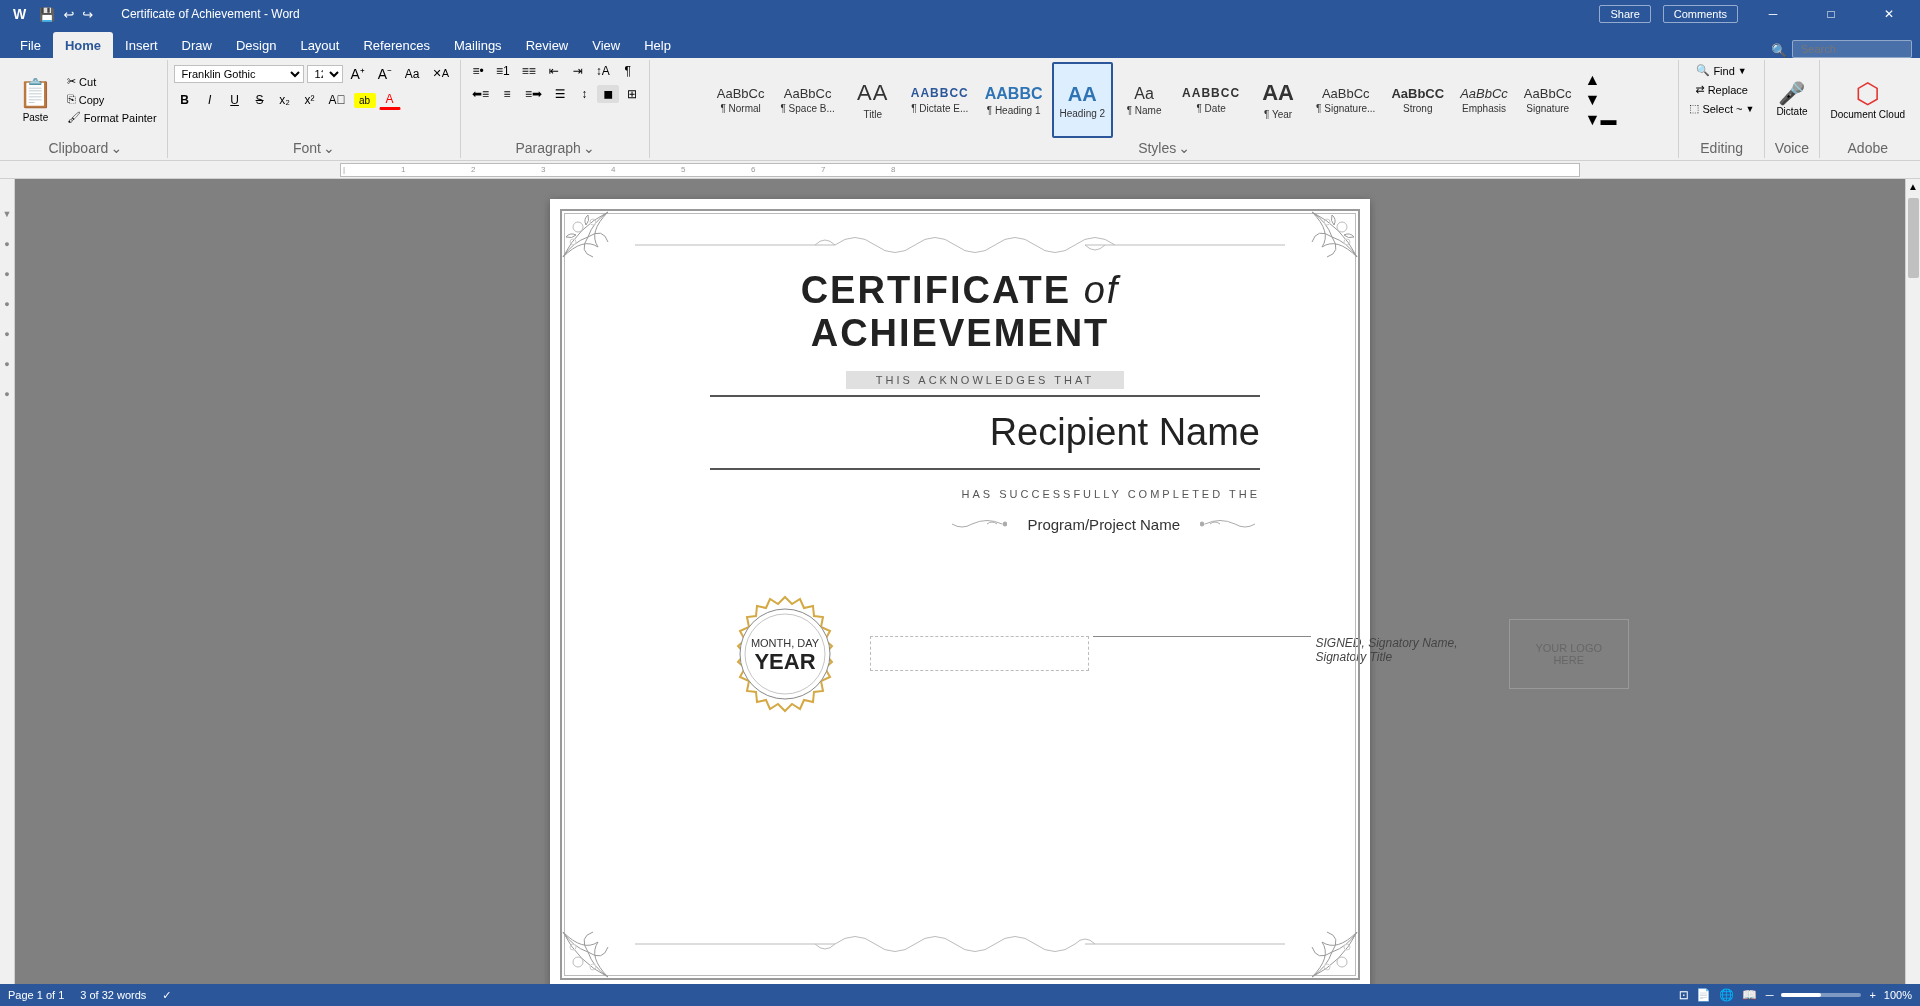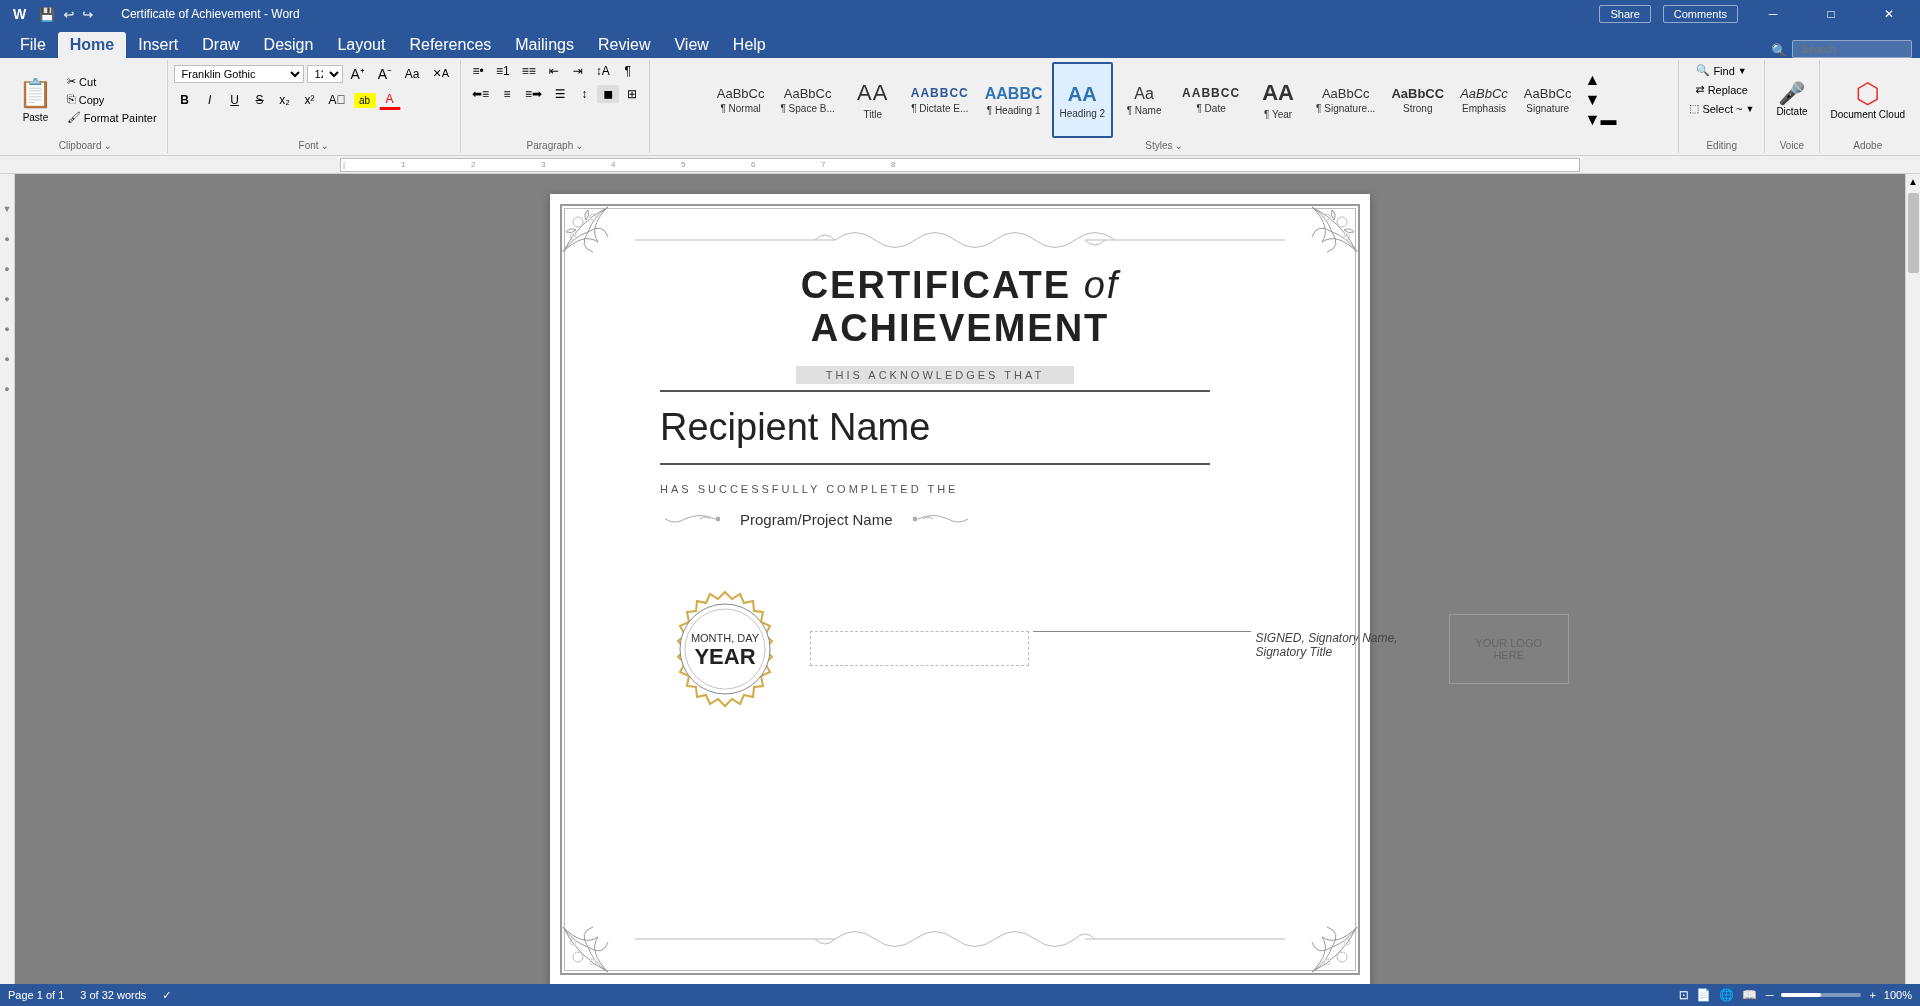--- a/index.html
+++ b/index.html
@@ -24,21 +24,21 @@
     .ribbon-tabs {
       background: #2b579a;
       display: flex;
       align-items: flex-end;
       padding: 0 8px;
       height: 30px;
     }
     .ribbon-tab {
       padding: 4px 12px;
       color: white;
-      font-size: 16px;
+      font-size: 13px;
       cursor: pointer;
       border-radius: 3px 3px 0 0;
       height: 26px;
       display: flex;
       align-items: center;
     }
     .ribbon-tab.active {
       background: #f0f0f0;
       color: #2b579a;
       font-weight: 600;
@@ -61,21 +61,21 @@
       padding: 2px 6px;
       min-width: fit-content;
     }
     .ribbon-group-content {
       display: flex;
       align-items: center;
       flex: 1;
       gap: 2px;
     }
     .ribbon-group-label {
-      font-size: 10px;
+      font-size: 14px;
       color: #666;
       padding-top: 2px;
       text-align: center;
       display: flex;
       align-items: center;
       gap: 2px;
     }
     .ribbon-btn {
       display: flex;
       flex-direction: column;
@@ -257,21 +257,21 @@
     .corner-tl { top: 8px; left: 8px; }
     .corner-tr { top: 8px; right: 8px; transform: scaleX(-1); }
     .corner-bl { bottom: 8px; left: 8px; transform: scaleY(-1); }
     .corner-br { bottom: 8px; right: 8px; transform: scale(-1); }
 
     
     .cert-content {
       width: 100%;
       display: flex;
       flex-direction: column;
-      align-items: flex-start;
+      align-items: flex-end;
       padding: 40px 80px 20px;
       gap: 8px;
     }
 
     .cert-title {
       font-family: 'Franklin Gothic Medium', 'Arial Narrow', sans-serif;
       font-size: 38px;
       font-weight: bold;
       letter-spacing: 2px;
       color: #222;

